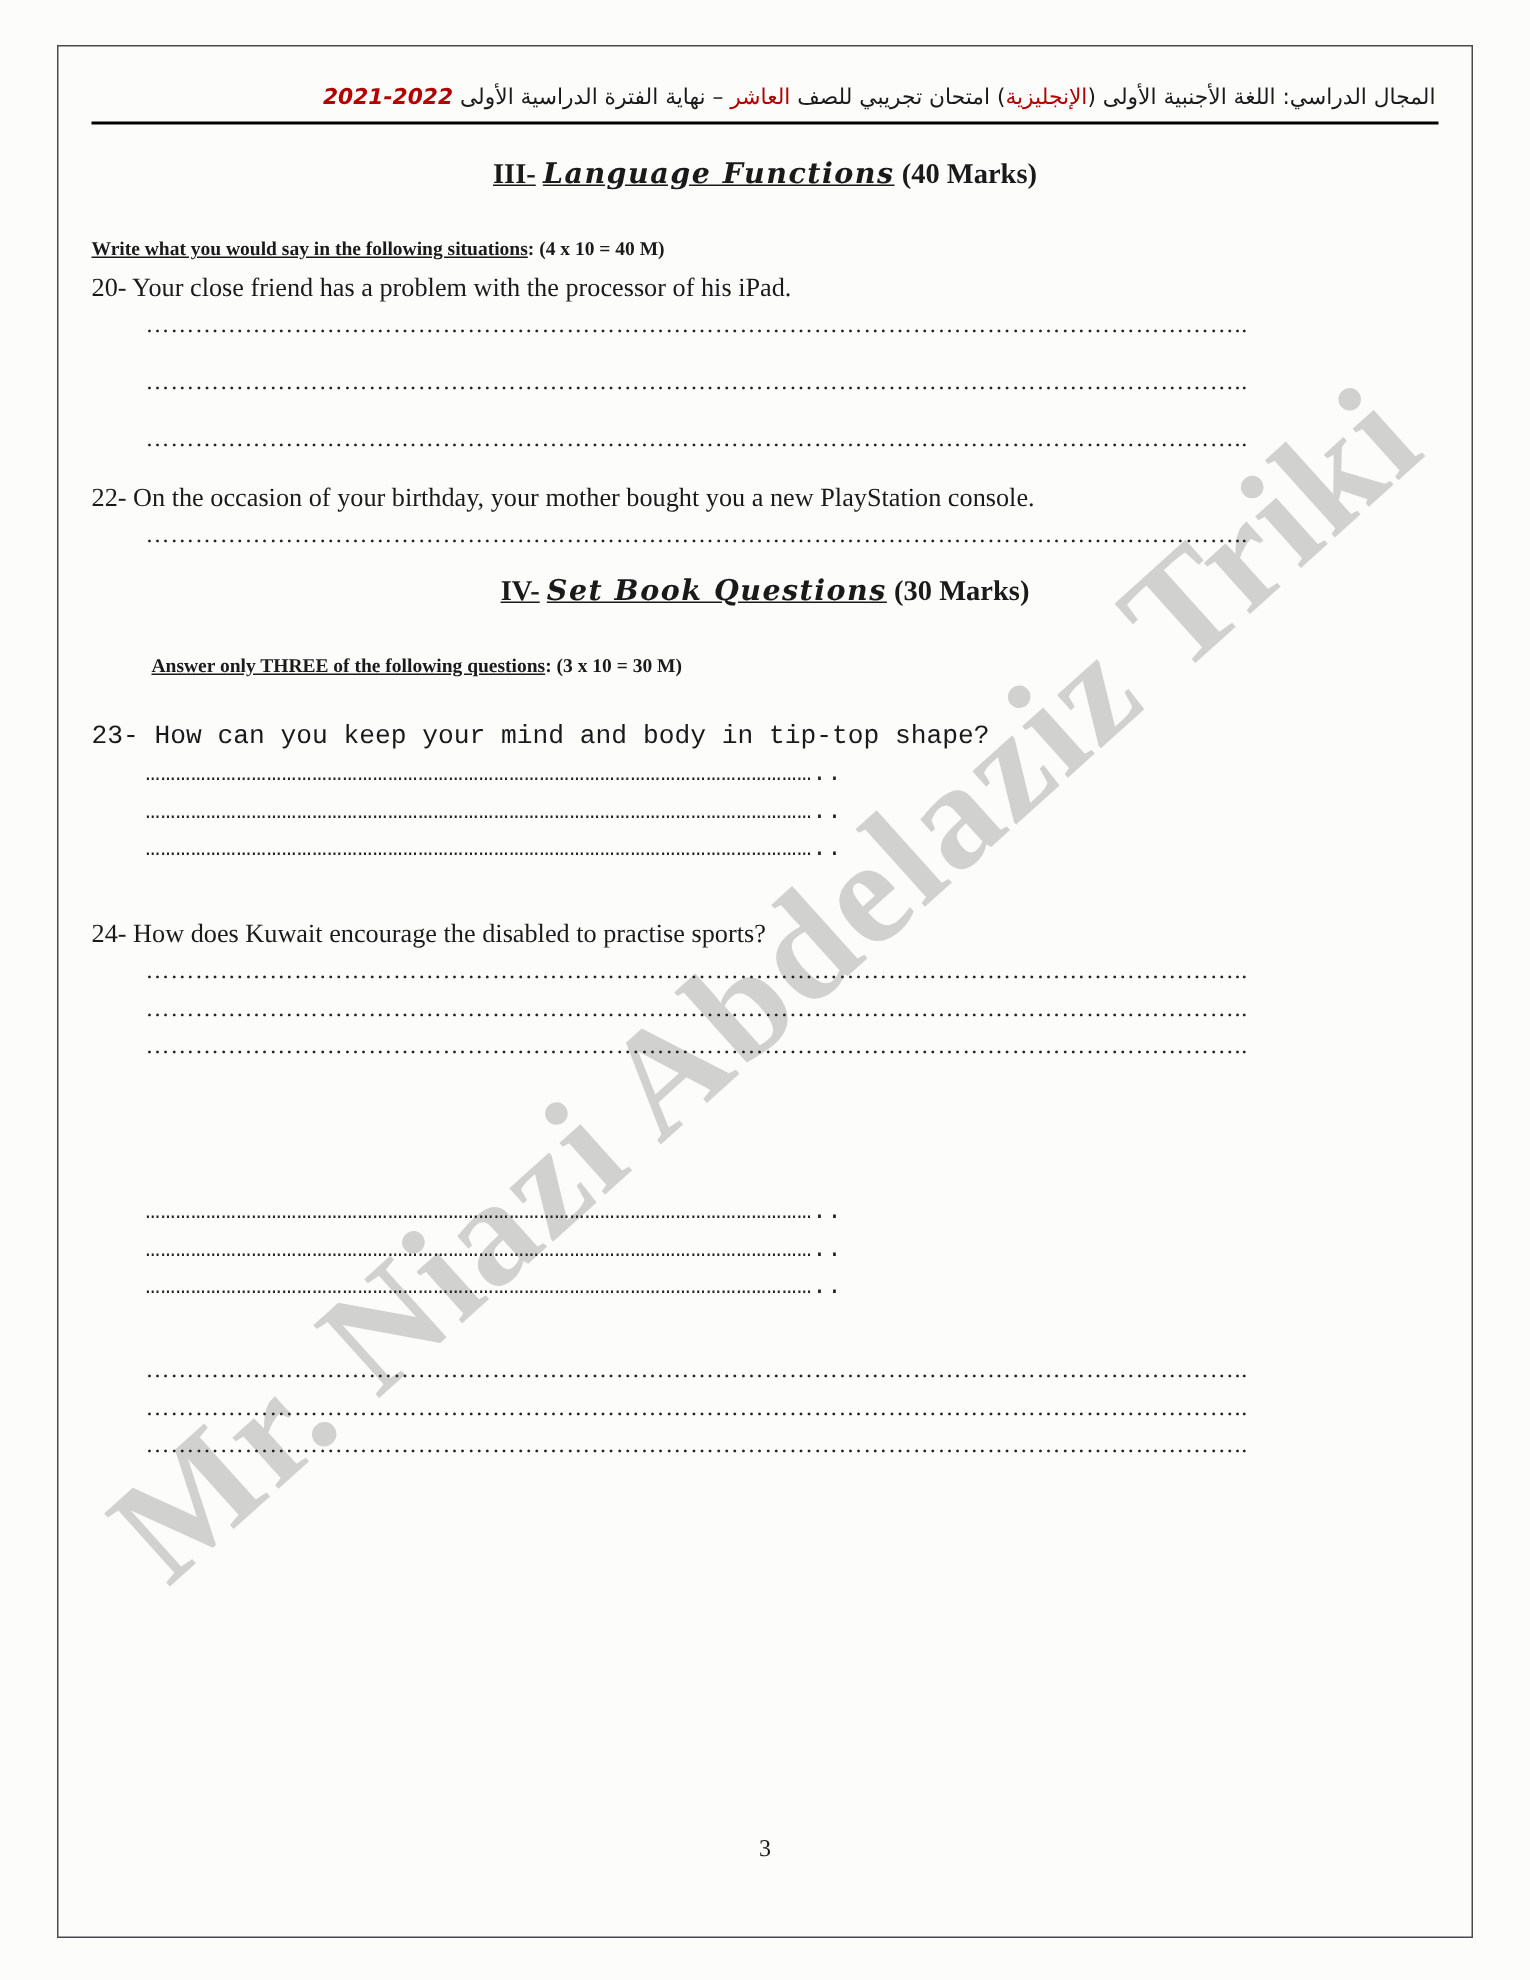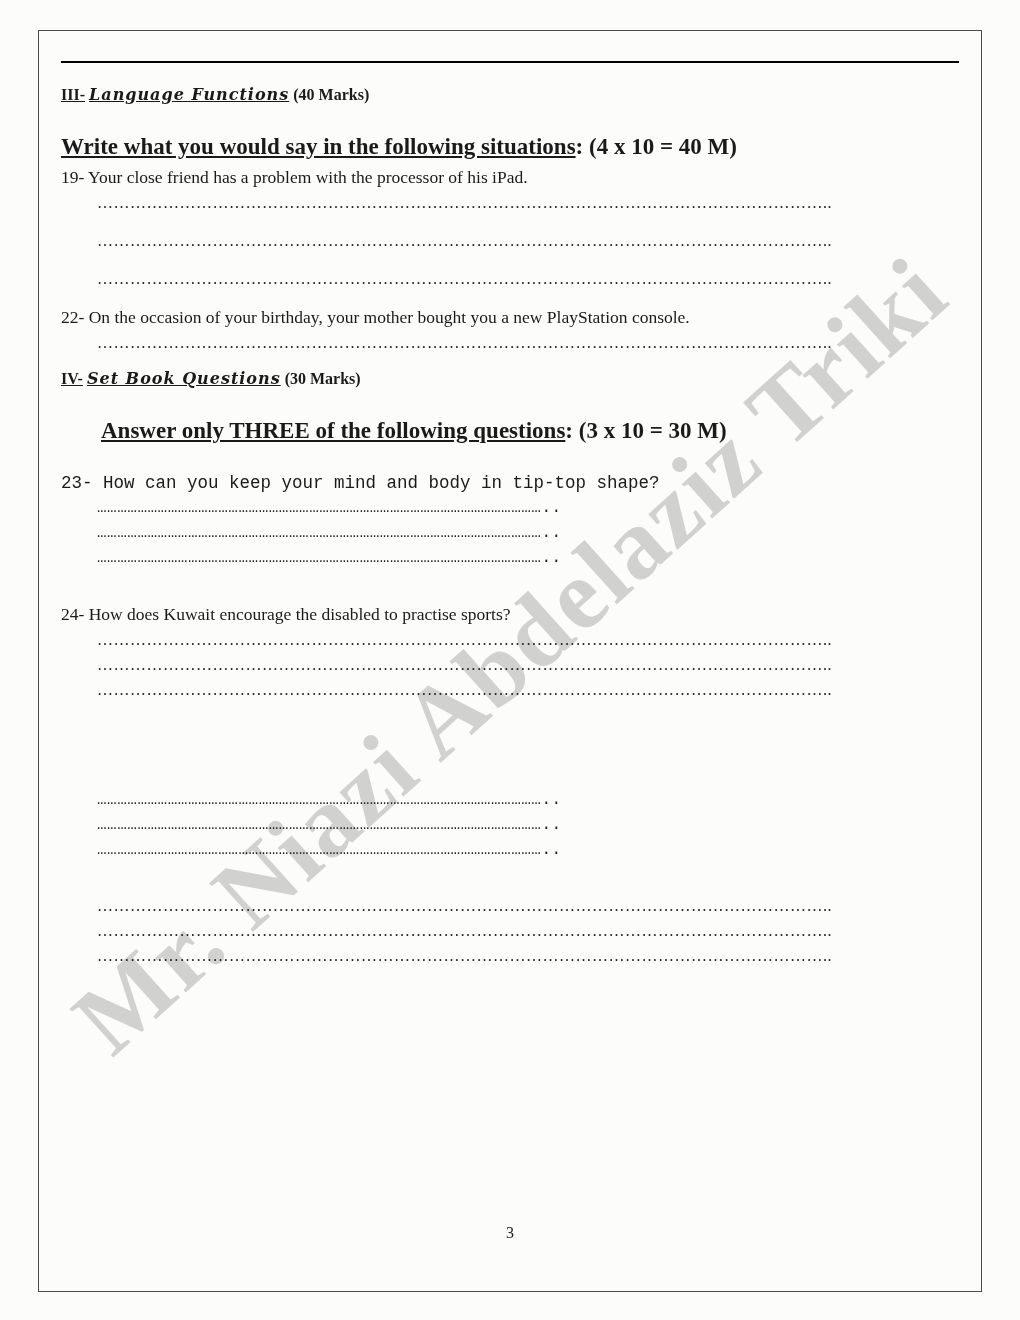--- a/index.html
+++ b/index.html
@@ -45,34 +45,34 @@
     padding:0 2px 4px 2px;
   }
   .red{color:#b30000;}
   .year{color:#b30000;font-weight:bold;font-style:italic;}
   .header-rule{
     border:none;
     border-top:2.5px solid #000;
     margin:4px 0 0 0;
   }
   .section-heading{
-    text-align:left;
-    font-size:16px;
+    text-align:center;
+    font-size:19px;
     font-weight:bold;
     margin:22px 0 0 0;
   }
   .u{text-decoration:underline;}
   .script-title{
     font-family:"DejaVu Serif", serif;
     font-style:italic;
     font-weight:bold;
     letter-spacing:1px;
   }
   .instruction{
-    font-size:23px;
+    font-size:13px;
     margin:30px 0 4px 0;
   }
   .bold{font-weight:bold;}
   .q-line{
     font-size:17.5px;
     margin:0;
     line-height:26px;
   }
   .dots{
     font-size:16px;
@@ -100,33 +100,36 @@
 </head>
 <body>
 
 <div class="page">
 
   <div class="watermark">Mr. Niazi Abdelaziz Triki</div>
 
   <div class="frame">
     <div class="content">
 
+      <div class="header" dir="rtl">
+        <span>المجال الدراسي: اللغة الأجنبية الأولى (</span><span class="red">الإنجليزية</span><span>) امتحان تجريبي للصف </span><span class="red">العاشر</span><span> – نهاية الفترة الدراسية الأولى </span><span class="year">2022-2021</span>
+      </div>
       <hr class="header-rule">
 
       <h2 class="section-heading">
         <span class="u">III-</span>
         <span class="u script-title">Language Functions</span><span> (40 Marks)</span>
       </h2>
 
       <p class="instruction">
         <span class="u bold">Write what you would say in the following situations</span><span class="bold">: (4 x 10 = 40 M)</span>
       </p>
 
       <div class="question">
-        <p class="q-line"><span>19-</span> <span>Your close friend has a problem with the processor of his iPad.</span></p>
+        <p class="q-line"><span>20-</span> <span>Your close friend has a problem with the processor of his iPad.</span></p>
         <p class="dots">……………………………………………………………………………………………………………………..</p>
       </div>
 
       <div class="question">
         <p class="dots">……………………………………………………………………………………………………………………..</p>
       </div>
 
       <div class="question">
         <p class="dots">……………………………………………………………………………………………………………………..</p>
       </div>

